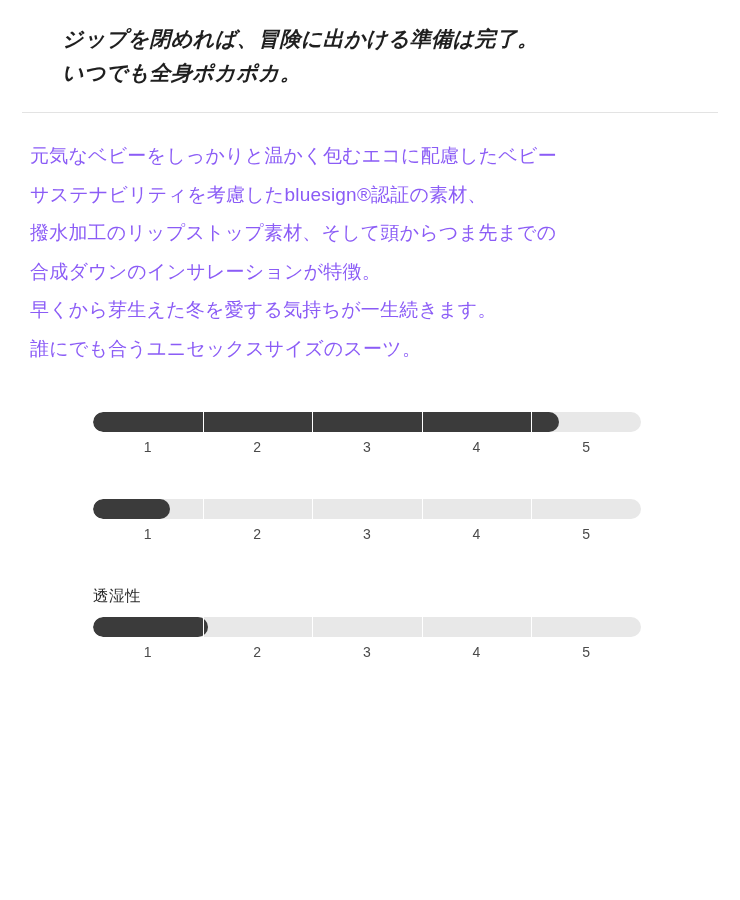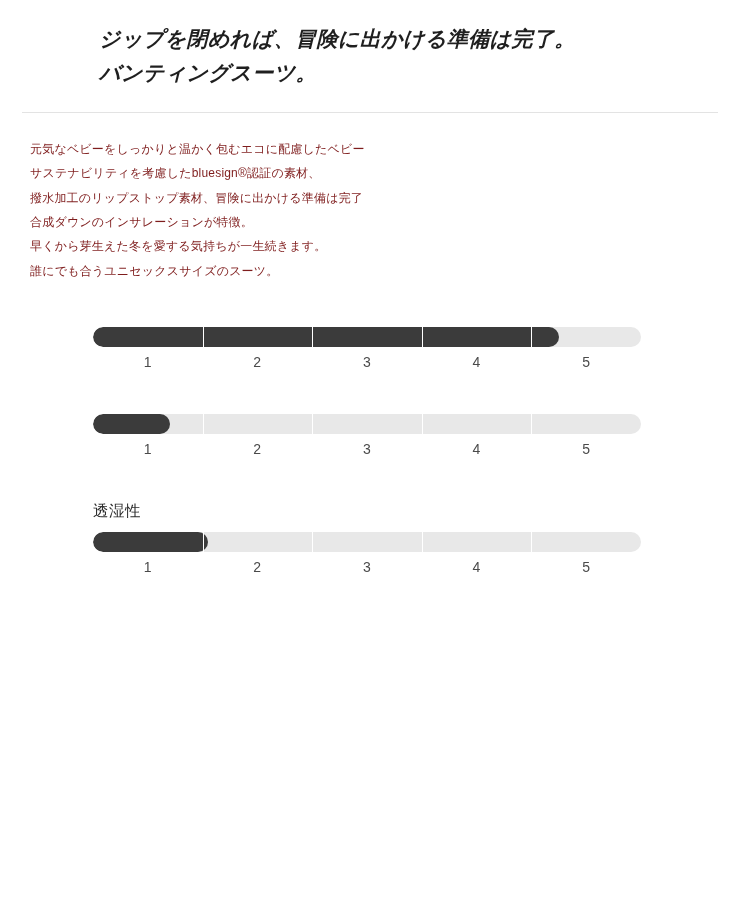--- a/index.html
+++ b/index.html
@@ -16,21 +16,21 @@
   }
   .page {
     position: relative;
     width: 740px;
     height: 900px;
     box-sizing: border-box;
   }
 
   
   .headline {
-    padding: 22px 40px 0 99px;
+    padding: 22px 40px 0 62px;
   }
   .headline-line {
     font-size: 21px;
     font-weight: bold;
     font-style: italic;
     line-height: 1.62;
     letter-spacing: 0.4px;
     color: #1f1f1f;
     white-space: nowrap;
   }
@@ -39,24 +39,24 @@
     margin: 22px 22px 0 22px;
     height: 1px;
     background: #e3e3e3;
   }
 
   
   .body-copy {
     padding: 24px 28px 0 30px;
   }
   .body-line {
-    font-size: 12px;
+    font-size: 19px;
     line-height: 2.03;
     letter-spacing: 0.2px;
-    color: #7f1d1d;
+    color: #8b5cf6;
     white-space: nowrap;
   }
 
   
   .ratings {
     padding: 44px 0 0 0;
   }
   .rating-block {
     margin: 0 0 38px 0;
   }
@@ -115,29 +115,29 @@
     letter-spacing: 0.3px;
   }
 </style>
 </head>
 <body>
 
 <div class="page">
 
   <div class="headline">
     <div class="headline-line">ジップを閉めれば、冒険に出かける準備は完了。</div>
-    <div class="headline-line">バンティングスーツ。</div>
+    <div class="headline-line">いつでも全身ポカポカ。</div>
   </div>
 
   <div class="divider"></div>
 
   <div class="body-copy">
     <div class="body-line">元気なベビーをしっかりと温かく包むエコに配慮したベビー</div>
     <div class="body-line">サステナビリティを考慮したbluesign®認証の素材、</div>
-    <div class="body-line">撥水加工のリップストップ素材、冒険に出かける準備は完了</div>
+    <div class="body-line">撥水加工のリップストップ素材、そして頭からつま先までの</div>
     <div class="body-line">合成ダウンのインサレーションが特徴。</div>
     <div class="body-line">早くから芽生えた冬を愛する気持ちが一生続きます。</div>
     <div class="body-line">誰にでも合うユニセックスサイズのスーツ。</div>
   </div>
 
   <div class="ratings">
 
     <div class="rating-block">
       <div class="bar-wrap">
         <div class="bar-track">

